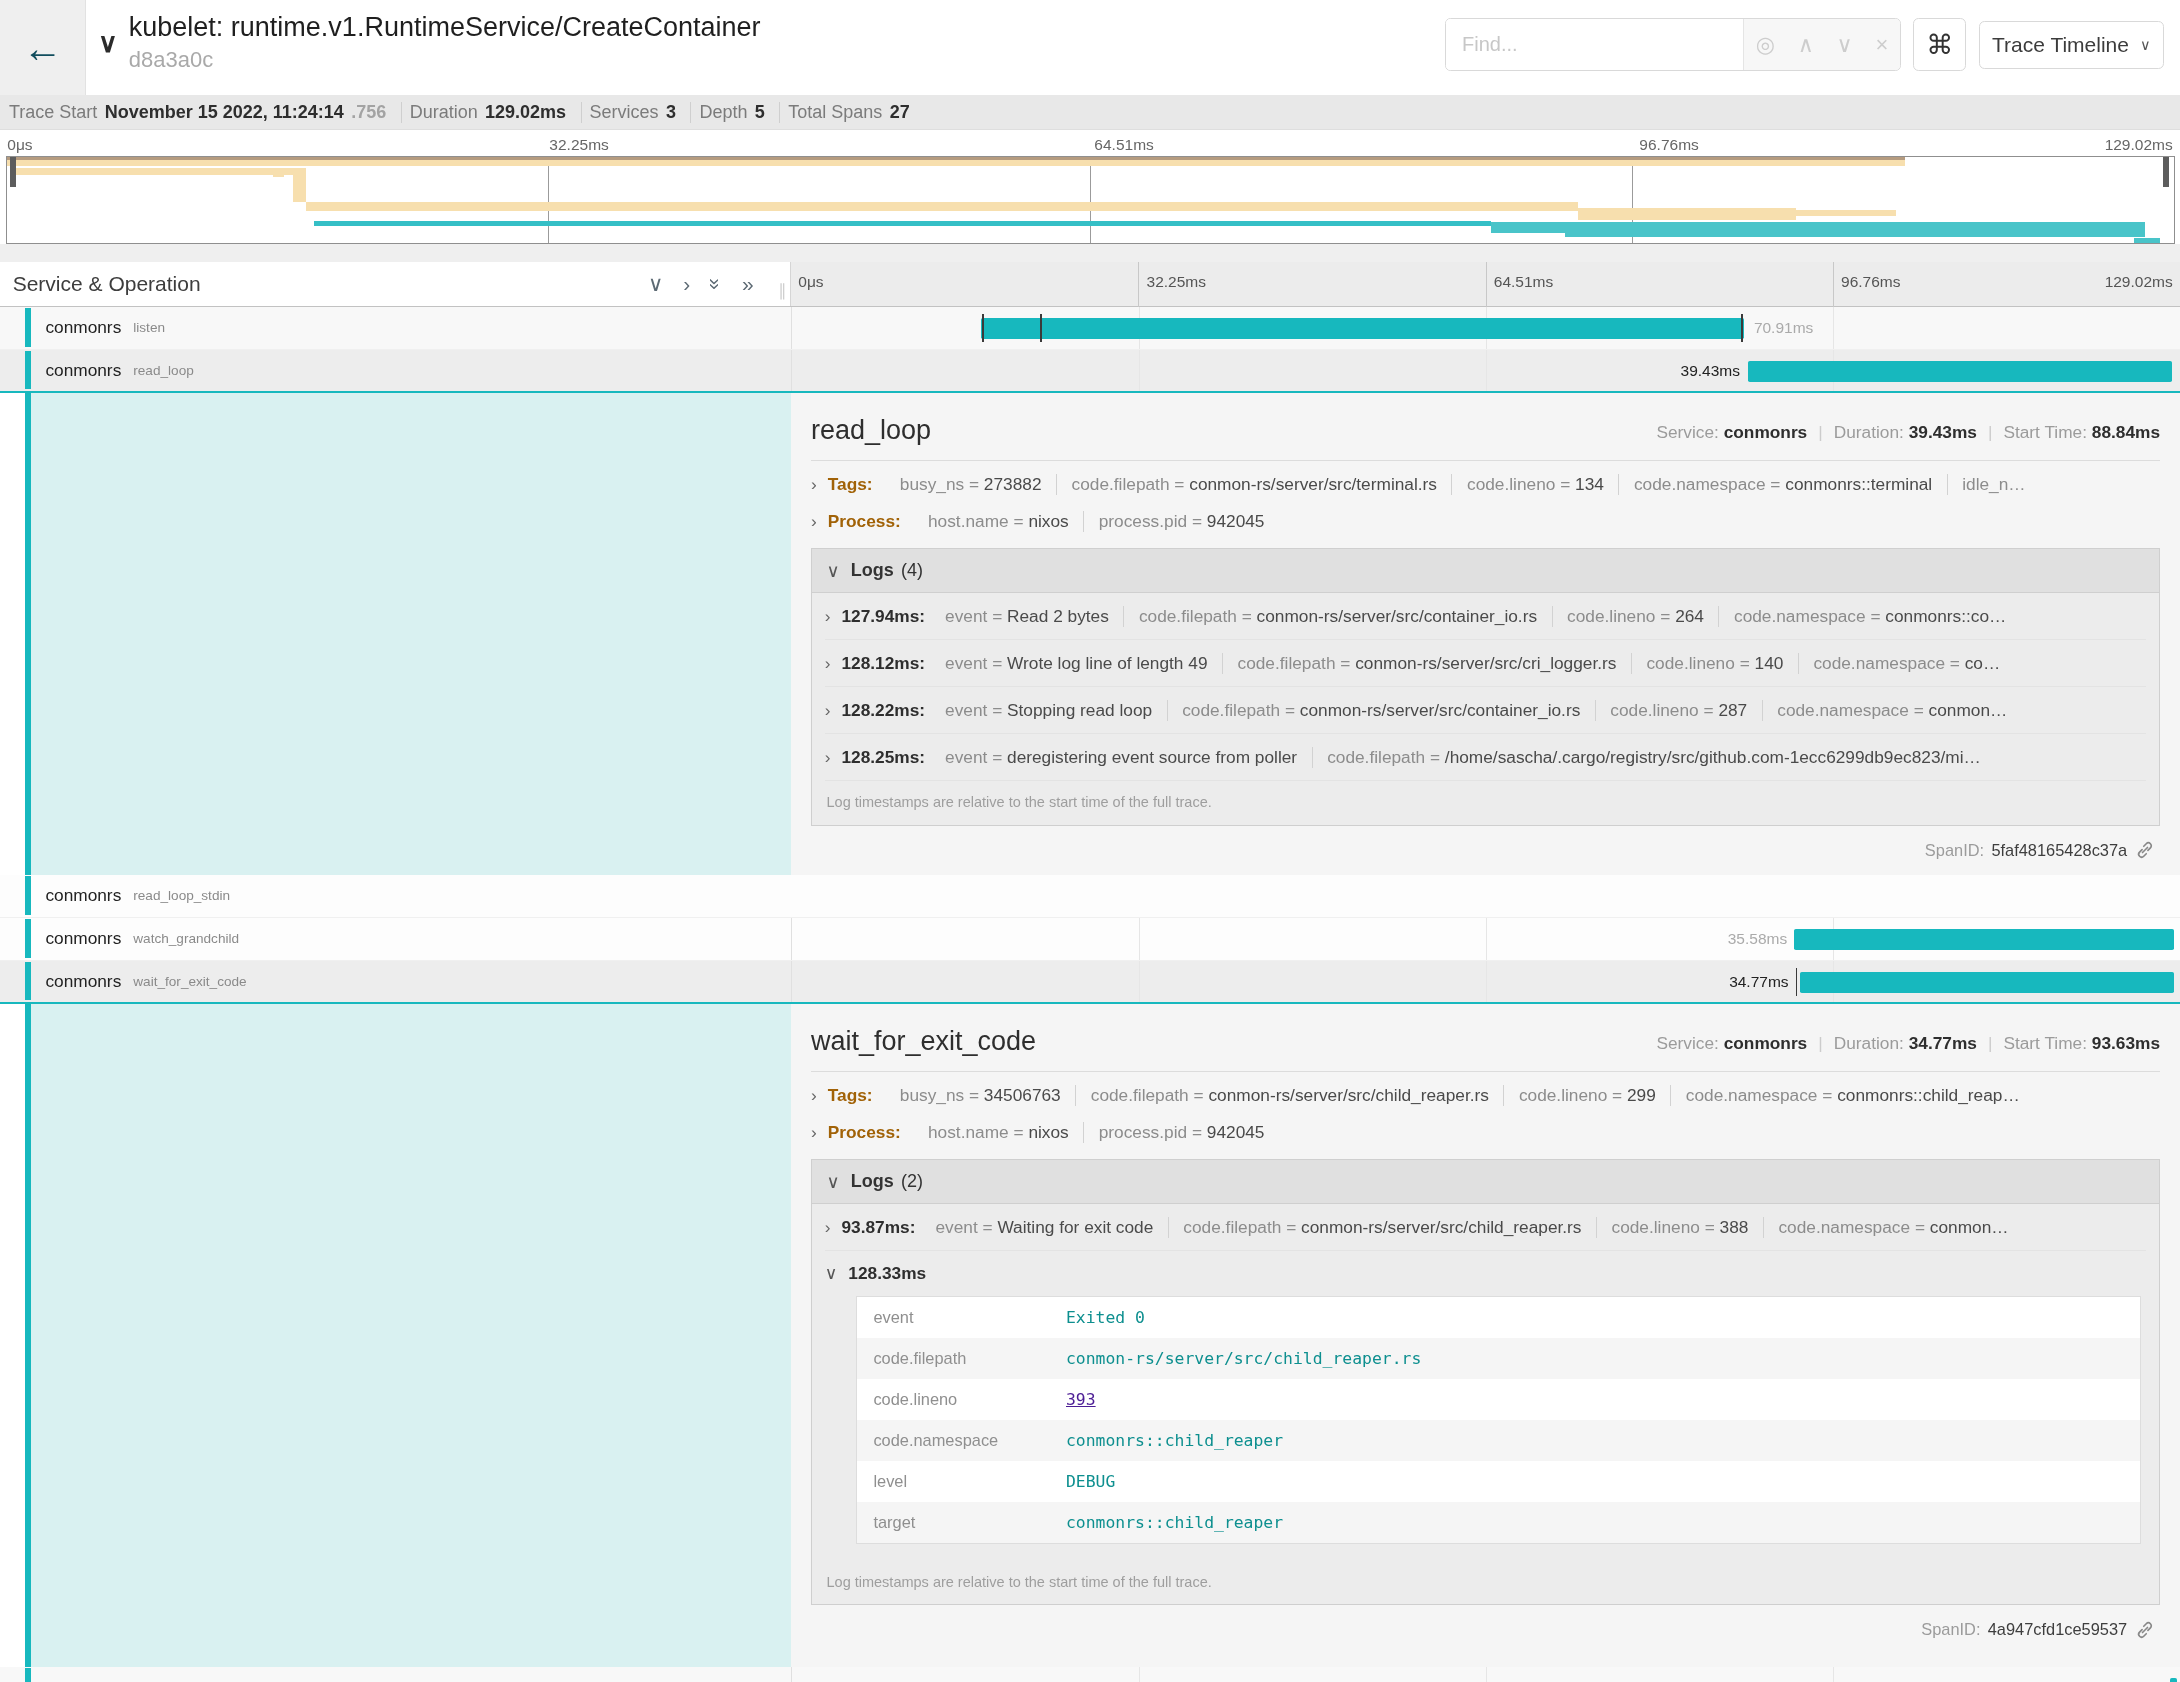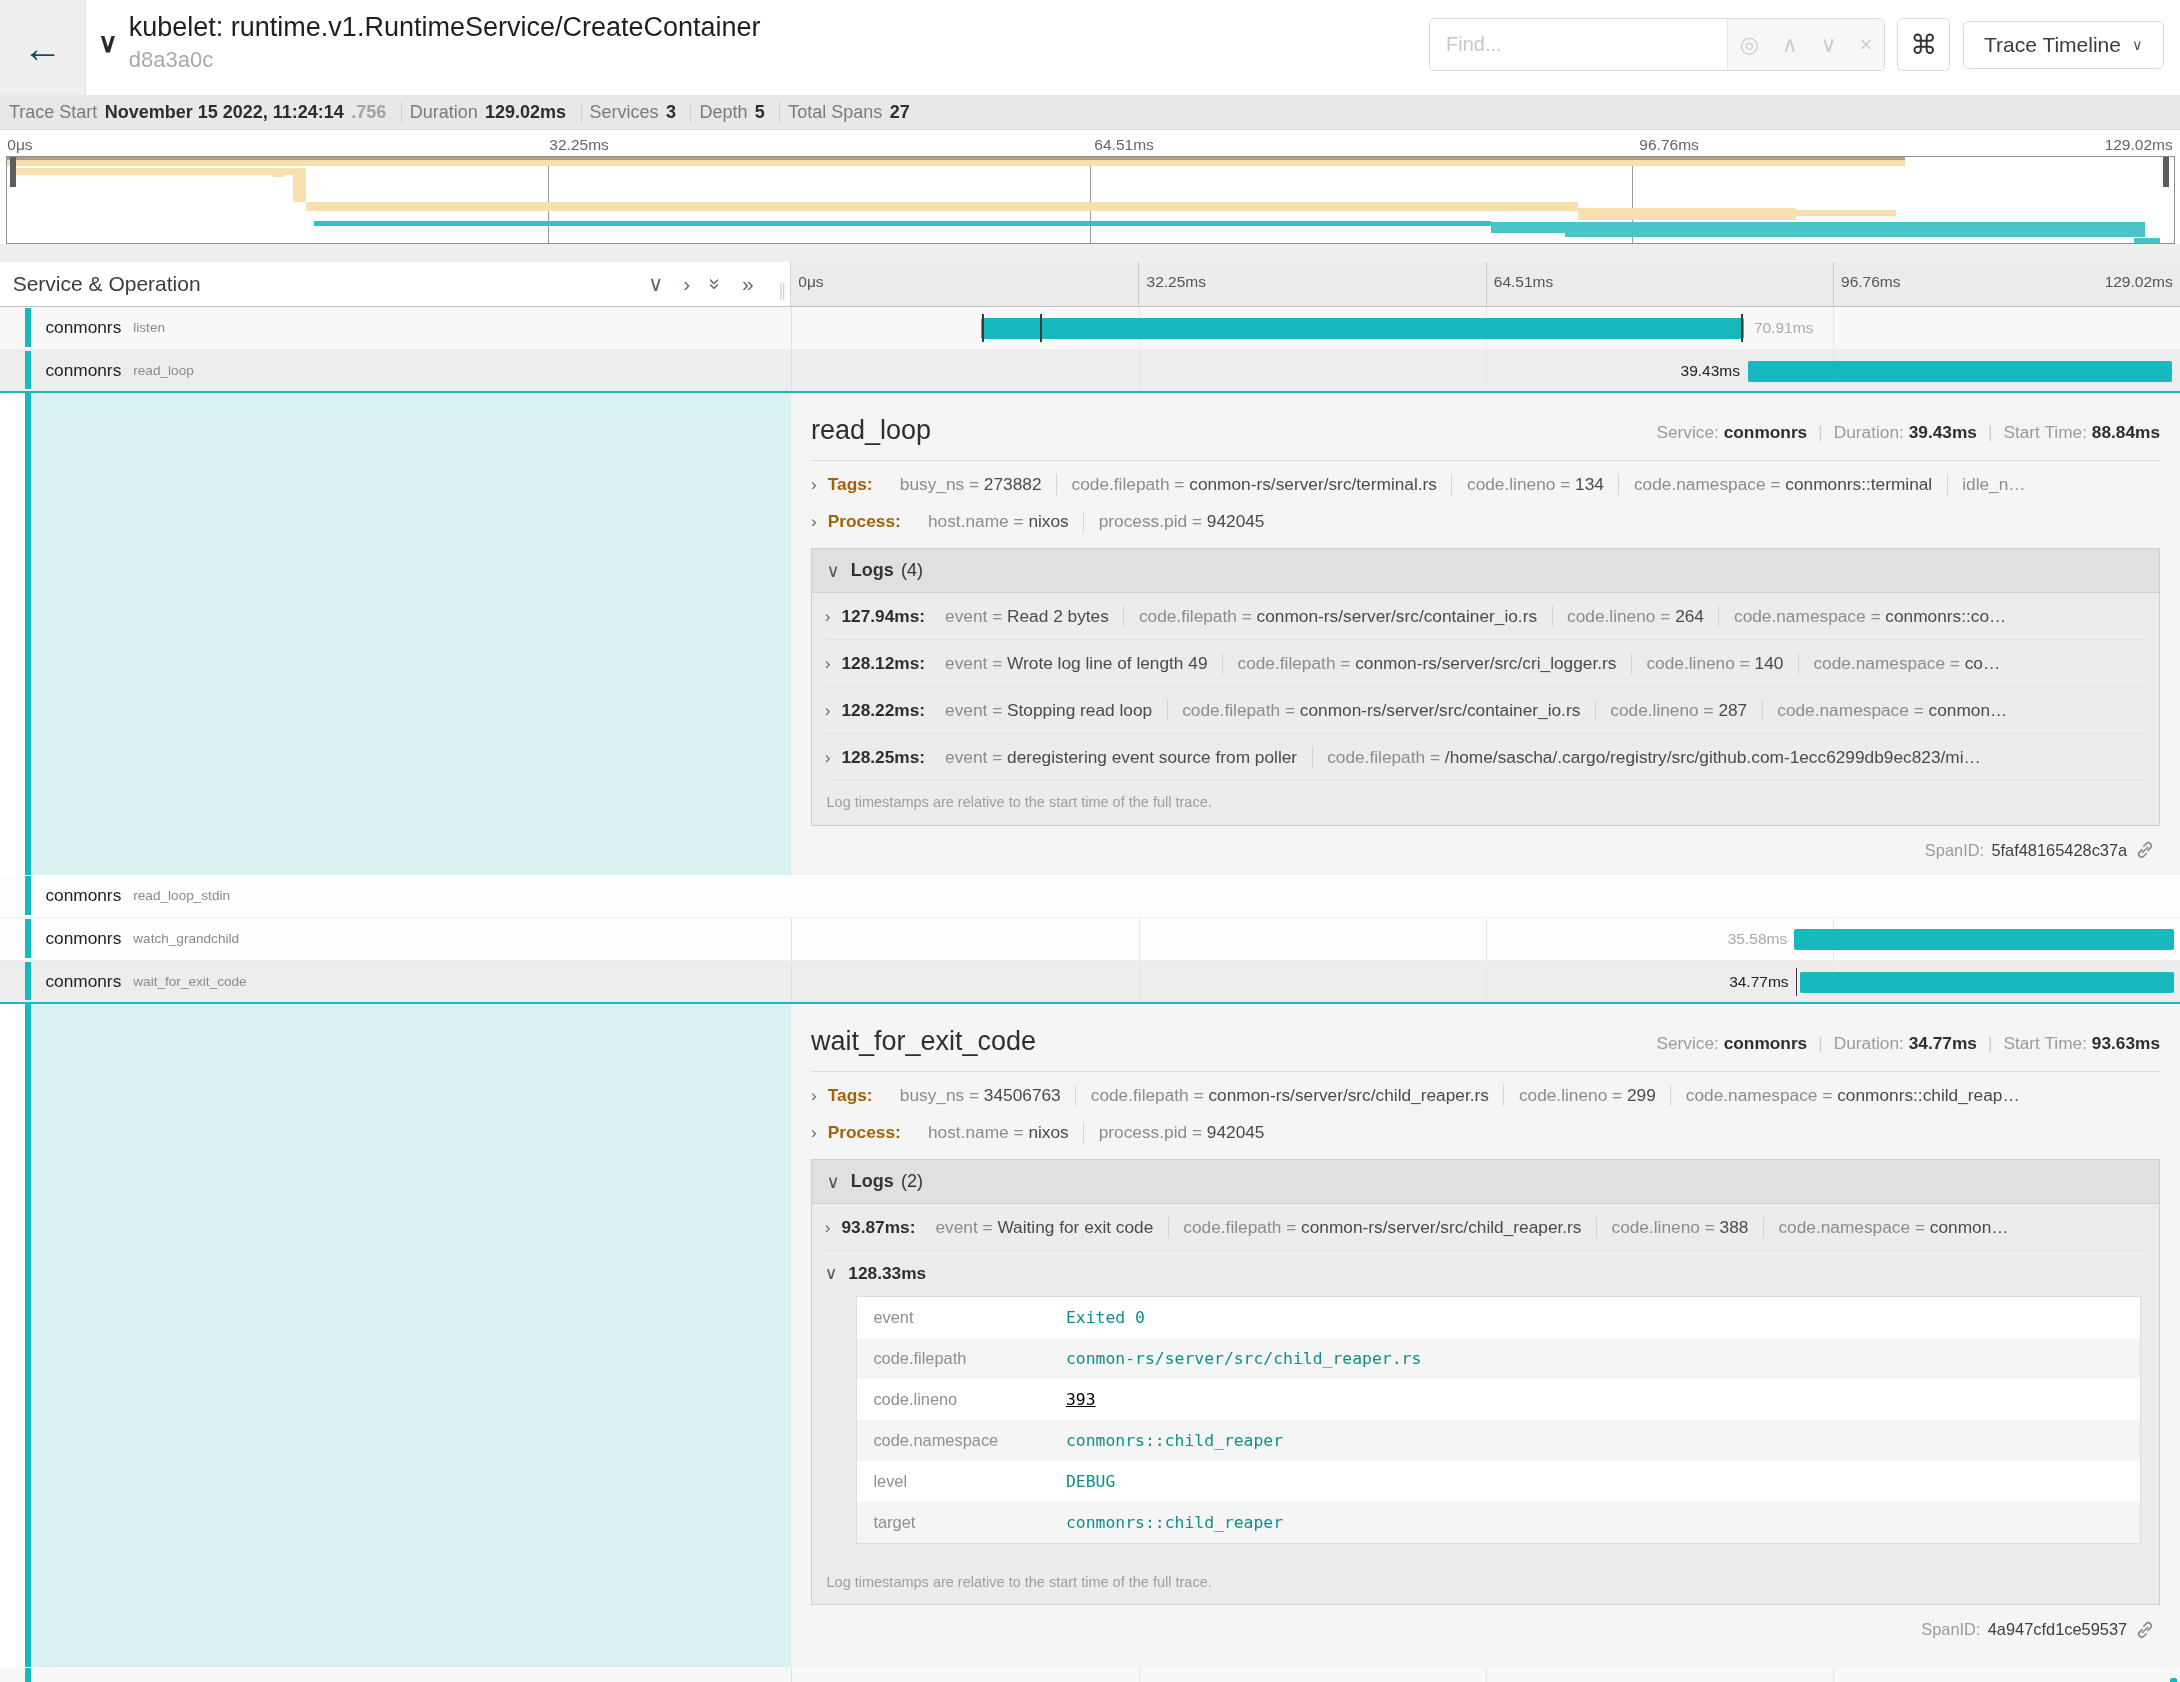--- a/index.html
+++ b/index.html
@@ -14,21 +14,21 @@
   .hdr-title-wrap{ position:absolute; left:98px; top:11px; display:flex; align-items:flex-start; }
   .hdr-chevron{ font-size:27px; font-weight:bold; color:#2b2b2b; margin:16.4px 11px 0 0; }
   .hdr-title{ font-size:27px; font-weight:500; color:#1f1f1f; line-height:1.2; }
   .hdr-traceid{ font-size:22px; color:#a9a9a9; margin-top:3.6px; }
   .hdr-right{ position:absolute; right:16.4px; top:18px; display:flex; align-items:center; gap:12.7px; }
   .find-box{ display:flex; width:456px; height:53px; border:0.9px solid #d9d9d9; border-radius:5.5px; overflow:hidden; background:#fff; }
   .find-box input{ flex:1; border:none; outline:none; padding:0 16.4px; font-size:20px; color:#444; font-family:"Liberation Sans",sans-serif; }
   .find-box input::placeholder{ color:#c7c7c7; }
   .find-tools{ width:171px; background:#f7f7f7; border-left:0.9px solid #e5e5e5; display:flex; align-items:center; justify-content:space-around; color:#cdcdcd; font-size:22px; }
   .btn-sq{ width:53px; height:53px; border:0.9px solid #d9d9d9; border-radius:5.5px; background:#fff; display:flex; align-items:center; justify-content:center; font-size:27px; color:#333; }
-  .btn-view{ height:48px; border:0.9px solid #d9d9d9; border-radius:5.5px; background:#fff; display:flex; align-items:center; gap:11px; padding:0 20px; font-size:21px; color:#3c3c3c; }
+  .btn-view{ height:48px; border:0.9px solid #d9d9d9; border-radius:5.5px; background:#fff; display:flex; align-items:center; gap:11px; padding:0 12px; font-size:21px; color:#3c3c3c; }
   .btn-view .car{ font-size:14.5px; color:#555; }
 
   
   .summary{ height:35px; background:#e8e8e8; border-bottom:0.9px solid #dedede; display:flex; align-items:center; padding-left:9px; font-size:18px; color:#7b7b7b; }
   .sum-item{ display:flex; align-items:center; padding:0 14.5px 0 0; }
   .sum-item + .sum-item{ border-left:0.9px solid #cfcfcf; padding-left:8px; }
   .sum-item b{ color:#2e2e2e; margin-left:7.3px; font-weight:bold; }
   .sum-item .suffix{ color:#a3a3a3; }
 
   
@@ -104,21 +104,21 @@
   .link-ic svg{ display:block; }
 
   .exp-label{ display:flex; align-items:center; height:45px; margin:0 12.7px; font-size:17.3px; }
   .exp-label .exp{ color:#555; margin-right:11px; }
   .exp-label b{ color:#2e2e2e; }
   .kv-table{ margin:0 18px 16.4px 44px; background:#fff; border:0.9px solid #ddd; }
   .kv-row{ display:flex; min-height:41px; align-items:center; }
   .kv-row:nth-child(even){ background:#f5f5f5; }
   .kv-row .kk{ width:209px; padding-left:16.4px; font-size:16.4px; color:#8f8f8f; }
   .kv-row .vv{ font-family:"DejaVu Sans Mono", monospace; font-size:16.4px; color:#0d8f8f; }
-  .kv-row .vv.num{ color:#000000;text-decoration:underline; }
+  .kv-row .vv.num{ color:#4c1d95;text-decoration:underline; }
 
   .h530{ height:482px; } .h729{ height:663px; }
 </style>
 </head>
 <body>
 
 <div class="app">
 
   <div class="hdr">
     <div class="back-col">

